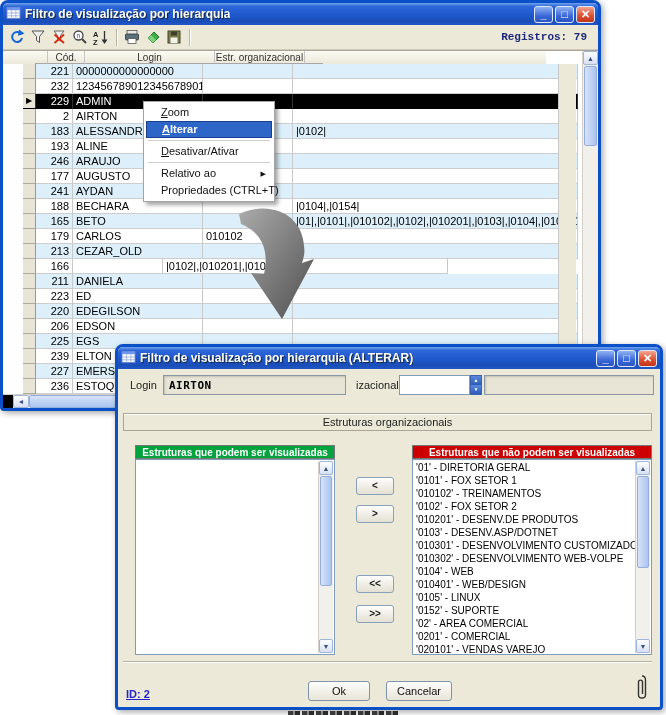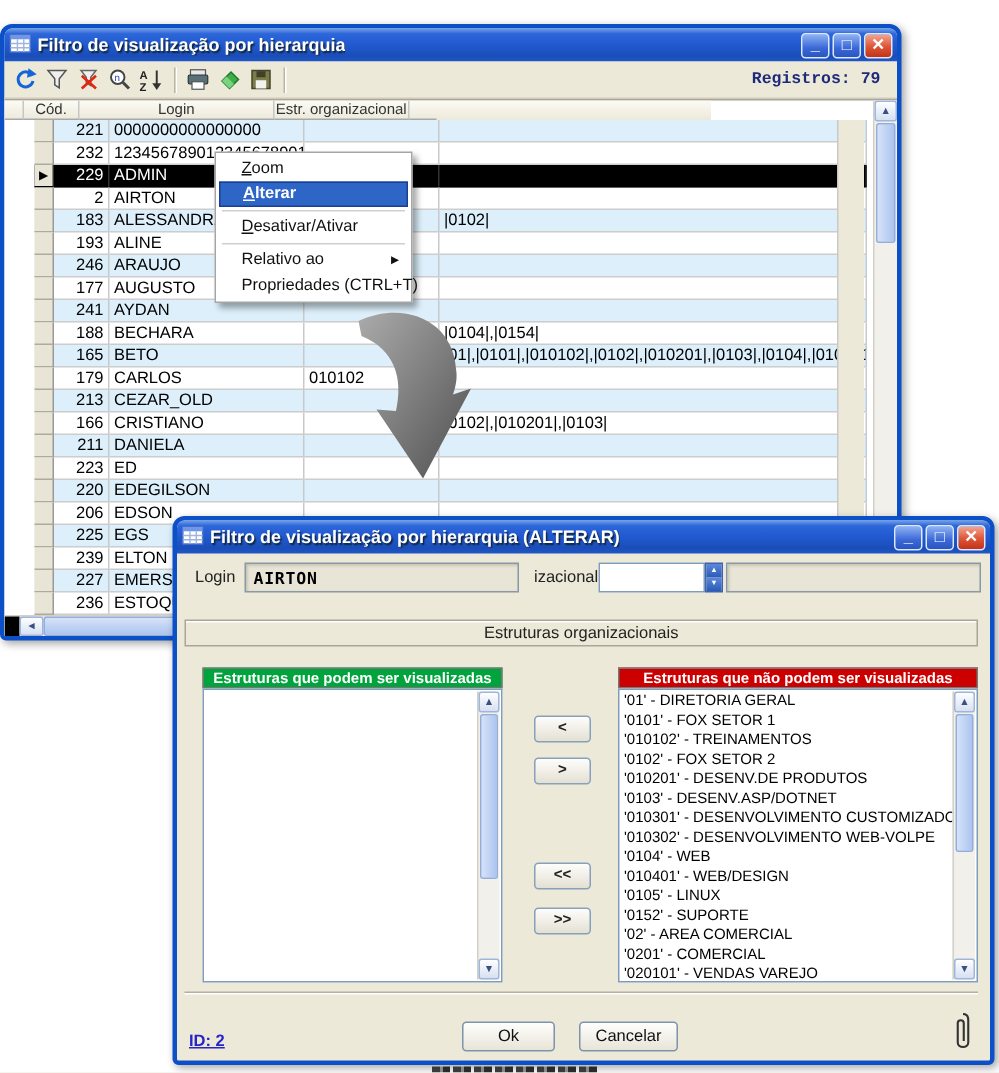--- a/index.html
+++ b/index.html
@@ -13,30 +13,30 @@
         background:linear-gradient(180deg,#6FA0EC 0%,#2D66D9 16%,#2059CE 52%,#1A4DB8 84%,#2158C6 100%);
         border-radius:5px 5px 0 0;color:#fff;font-weight:bold;font-size:12px;white-space:nowrap;}
   .tbar .ttl{text-shadow:1px 1px 1px #123;overflow:hidden;}
   .tbtns{margin-left:auto;display:flex;gap:2px;}
   .tbtn{width:19px;height:17px;border:1px solid #DCE9FC;border-radius:3px;color:#fff;
         font-size:11px;line-height:15px;text-align:center;font-weight:bold;box-sizing:border-box;}
   .tbtn.b-min,.tbtn.b-max{background:linear-gradient(180deg,#8FB2F2,#3A68D8 60%,#2B55C0);}
   .tbtn.b-close{background:linear-gradient(180deg,#F4A590,#DD5436 55%,#C23318);}
 
   
-  #win1{left:0;top:16px;width:595px;z-index:1;}
+  #win1{left:0;top:0;width:595px;z-index:1;}
   .toolbar{height:24px;display:flex;align-items:center;gap:3px;padding:0 5px;
            border-bottom:1px solid #CFCBB8;background:#ECE9D8;}
   .ticon{width:18px;height:18px;display:flex;align-items:center;justify-content:center;}
   .tsep{width:1px;height:17px;background:#B9B5A4;box-shadow:1px 0 0 #fff;margin:0 3px;}
   .registros{margin-left:auto;padding-right:6px;font-size:11px;font-weight:bold;color:var(--registros,#1F2A7A);font-family:Liberation Mono, monospace;}
 
   .gridwrap{position:relative;height:357px;background:#fff;border-top:1px solid #A9A59A;overflow:hidden;}
-  .ghdr{display:flex;height:13px;width:471px;background:linear-gradient(180deg,#FCFBF4,#ECE9DA);
-        font-size:10px;color:#333;}
+  .ghdr{display:flex;height:13px;width:511px;background:linear-gradient(180deg,#FCFBF4,#ECE9DA);
+        font-size:10px;color:#333;padding-left:32px;}
   .ghdr .c{box-sizing:border-box;border-right:1px solid #C6C6C6;border-bottom:1px solid #A8A8A8;
            display:flex;align-items:center;justify-content:center;overflow:hidden;white-space:nowrap;}
   .w-gut{width:13px;flex:none;}
   .w-cod{width:37px;flex:none;}
   .w-log{width:130px;flex:none;}
   .w-est{width:90px;flex:none;}
   .w-dir{width:285px;flex:none;}
   .w-fil{width:18px;flex:none;border-right:none !important;}
 
   .grows{position:absolute;top:13px;left:0;width:555px;padding-left:20px;}
@@ -300,21 +300,20 @@
         <div class="grow alt">
           <div class="gc gut"></div>
           <div class="gc num">213</div>
           <div class="gc log">CEZAR_OLD</div>
           <div class="gc est"></div>
           <div class="gc dir"></div>
         </div>
         <div class="grow">
           <div class="gc gut"></div>
           <div class="gc num">166</div>
-          <div class="gc log">CRISTIANO</div>
           <div class="gc est"></div>
           <div class="gc dir">|0102|,|010201|,|0103|</div>
         </div>
         <div class="grow alt">
           <div class="gc gut"></div>
           <div class="gc num">211</div>
           <div class="gc log">DANIELA</div>
           <div class="gc est"></div>
           <div class="gc dir"></div>
         </div>

